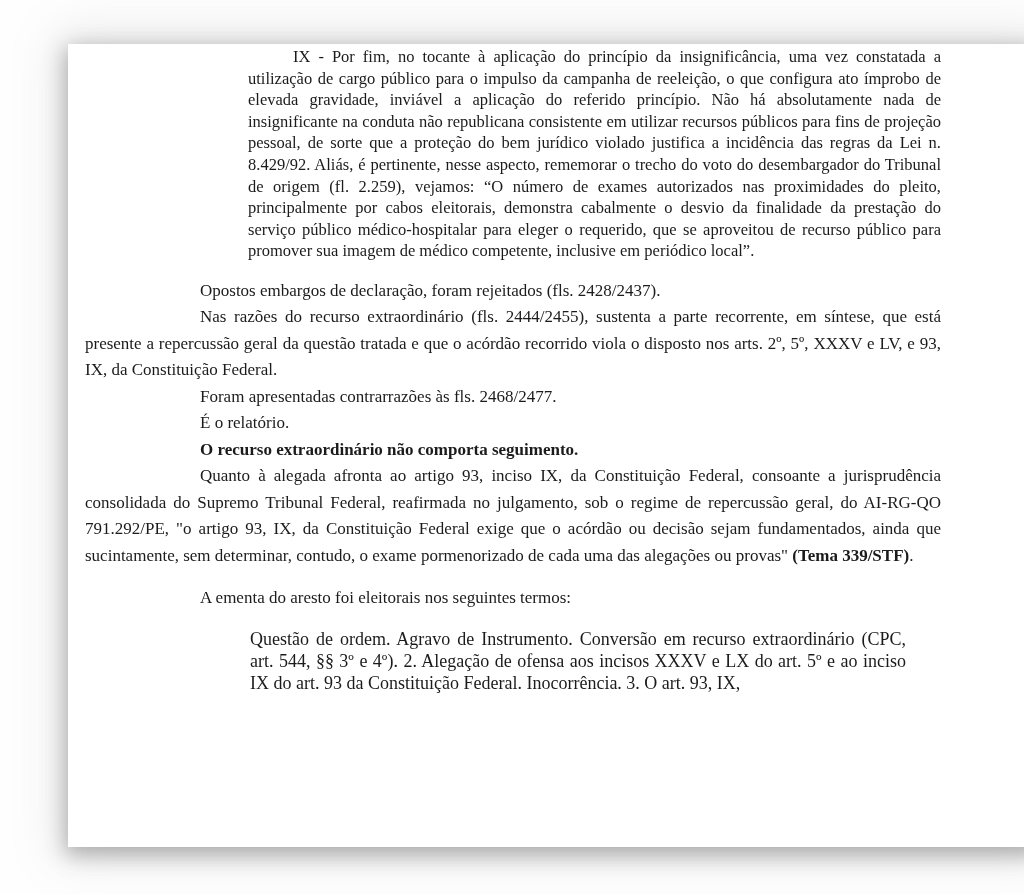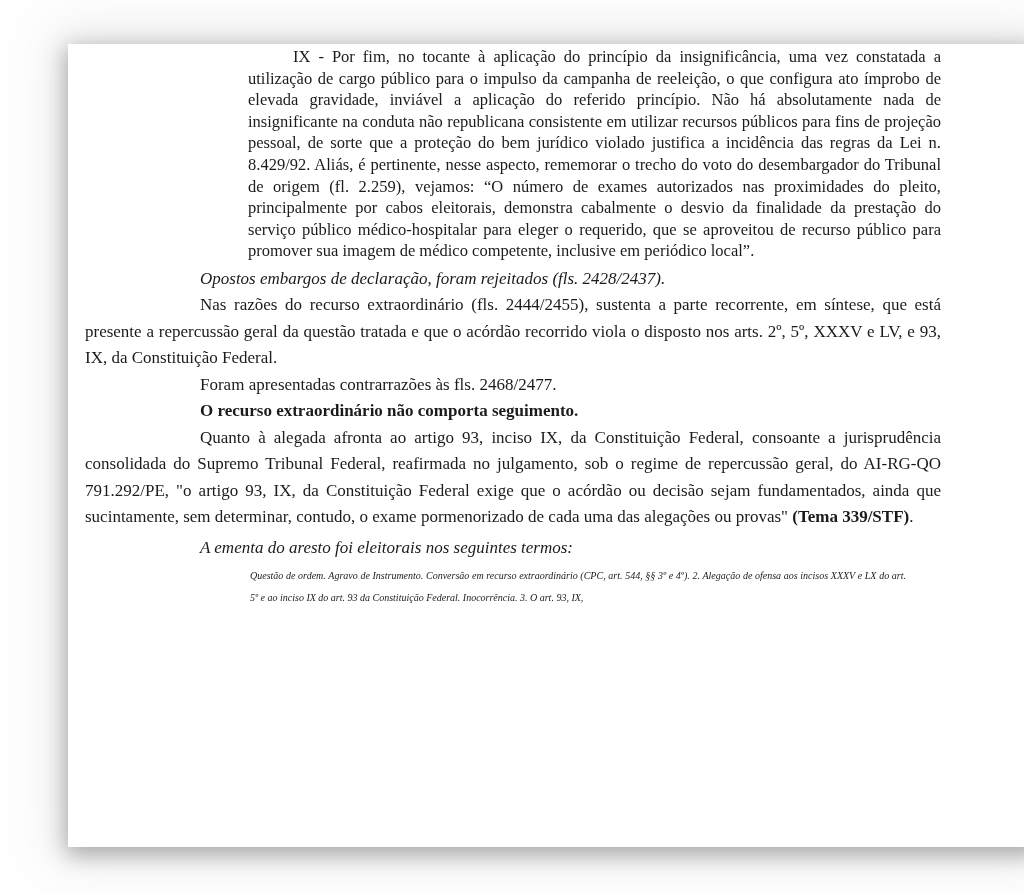--- a/index.html
+++ b/index.html
@@ -53,37 +53,38 @@
     text-indent: 115px;
   }
   p.quote-a {
     margin-left: 163px;
     font-size: 16.5px;
     line-height: 21.6px;
   }
   p.quote-b {
     margin-left: 165px;
     margin-right: 35px;
-    font-size: 10px;
+    font-size: 18px;
     line-height: 22px;
   }
   p.first-indent { text-indent: 45px; }
-  p.gap-before { margin-top: 4px; font-style: italic; }
+  p.gap-before { margin-top: 16px; }
   span.bold { font-weight: bold; }
 </style>
 </head>
 <body>
 
 <div class="canvas">
   <div class="page">
     <div class="margin-line" style="background: rgb(46, 46, 46);"></div>
     <div class="doc-text" style="color: rgb(27, 27, 27);">
         <p class="blk quote-a first-indent"><span class="">IX - Por fim, no tocante à aplicação do princípio da insignificância, uma vez constatada a utilização de cargo público para o impulso da campanha de reeleição, o que configura ato ímprobo de elevada gravidade, inviável a aplicação do referido princípio. Não há absolutamente nada de insignificante na conduta não republicana consistente em utilizar recursos públicos para fins de projeção pessoal, de sorte que a proteção do bem jurídico violado justifica a incidência das regras da Lei n. 8.429/92. Aliás, é pertinente, nesse aspecto, rememorar o trecho do voto do desembargador do Tribunal de origem (fl. 2.259), vejamos: “O número de exames autorizados nas proximidades do pleito, principalmente por cabos eleitorais, demonstra cabalmente o desvio da finalidade da prestação do serviço público médico-hospitalar para eleger o requerido, que se aproveitou de recurso público para promover sua imagem de médico competente, inclusive em periódico local”.</span></p>
         <p class="blk body gap-before"><span class="">Opostos embargos de declaração, foram rejeitados (fls. 2428/2437).</span></p>
         <p class="blk body"><span class="">Nas razões do recurso extraordinário (fls. 2444/2455), sustenta a parte recorrente, em síntese, que está presente a repercussão geral da questão tratada e que o acórdão recorrido viola o disposto nos arts. 2º, 5º, XXXV e LV, e 93, IX, da Constituição Federal.</span></p>
         <p class="blk body"><span class="">Foram apresentadas contrarrazões às fls. 2468/2477.</span></p>
+        <p class="blk body"><span class="">É o relatório.</span></p>
         <p class="blk body"><span class="bold">O recurso extraordinário não comporta seguimento.</span></p>
         <p class="blk body"><span class="">Quanto à alegada afronta ao artigo 93, inciso IX, da Constituição Federal, consoante a jurisprudência consolidada do Supremo Tribunal Federal, reafirmada no julgamento, sob o regime de repercussão geral, do AI-RG-QO 791.292/PE, "o artigo 93, IX, da Constituição Federal exige que o acórdão ou decisão sejam fundamentados, ainda que sucintamente, sem determinar, contudo, o exame pormenorizado de cada uma das alegações ou provas" </span><span class="bold">(Tema 339/STF)</span><span class="">.</span></p>
         <p class="blk body gap-before"><span class="">A ementa do aresto foi eleitorais nos seguintes termos:</span></p>
         <p class="blk quote-b gap-before"><span class="">Questão de ordem. Agravo de Instrumento. Conversão em recurso extraordinário (CPC, art. 544, §§ 3º e 4º). 2. Alegação de ofensa aos incisos XXXV e LX do art. 5º e ao inciso IX do art. 93 da Constituição Federal. Inocorrência. 3. O art. 93, IX,</span></p>
       </div>
   </div>
 </div>
 
 </body></html>

